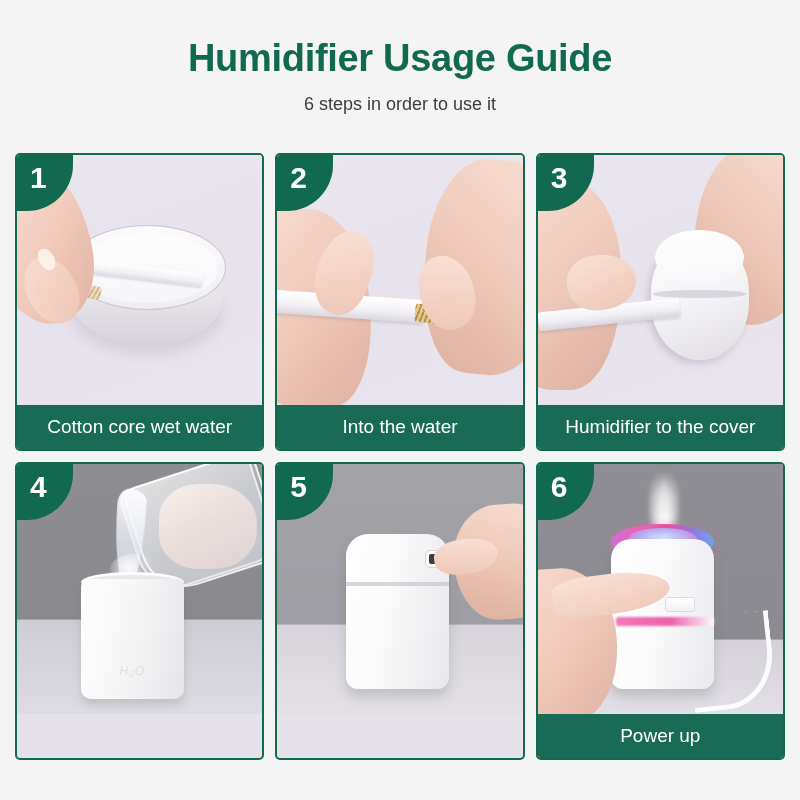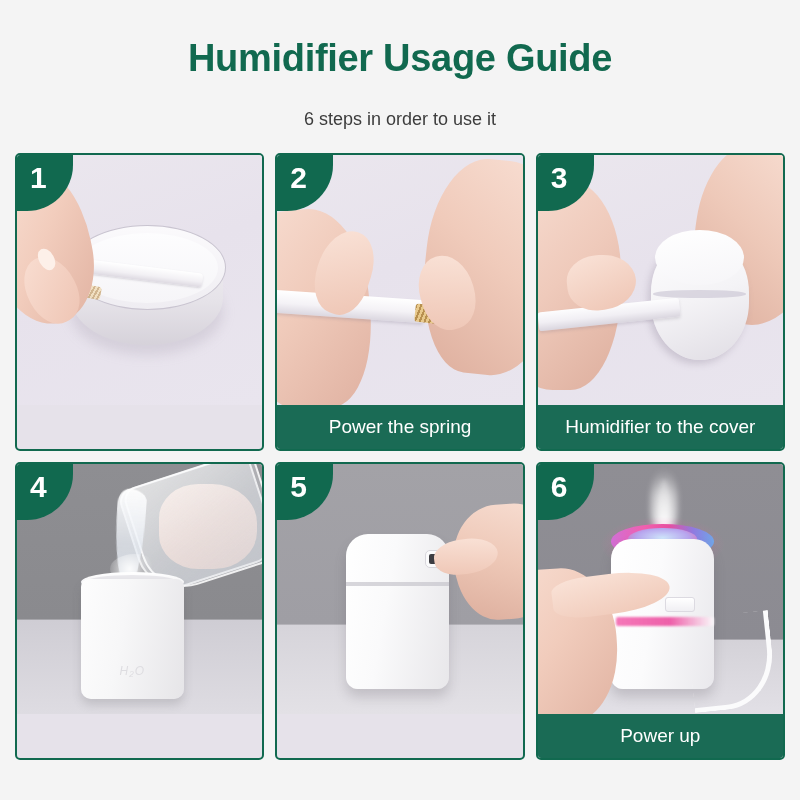--- a/index.html
+++ b/index.html
@@ -18,21 +18,21 @@
 
   .page-title {
     font-size: 38px;
     font-weight: bold;
     color: #11694f;
     letter-spacing: -0.3px;
     line-height: 1.1;
   }
 
   .page-subtitle {
-    margin-top: 29px;
+    margin-top: 14px;
     font-size: 18px;
     color: #3c3c3c;
     font-weight: 400;
   }
 
   
   .steps-grid {
     position: absolute;
     left: 15px;
     top: 153px;
@@ -475,34 +475,35 @@
       <div class="p1-dish-body"></div>
       <div class="p1-dish-rim"></div>
       <div class="p1-dish-water"></div>
       <div class="p1-stick"></div>
       <div class="p1-spring"></div>
       <div class="p1-hand"></div>
       <div class="p1-finger"></div>
       <div class="p1-nail"></div>
     </div>
     <div class="step-badge">1</div>
+    <div class="step-caption">Cotton core wet water</div>
   </div>
 
   <div class="step-card">
     <div class="photo">
       <div class="bg-lavender"></div>
       <div class="p2-hand-l"></div>
       <div class="p2-hand-r"></div>
       <div class="p2-stick"></div>
       <div class="p2-spring"></div>
       <div class="p2-thumb-l"></div>
       <div class="p2-thumb-r"></div>
     </div>
     <div class="step-badge">2</div>
-    <div class="step-caption">Power the spring</div>
+    <div class="step-caption">Into the water</div>
   </div>
 
   <div class="step-card">
     <div class="photo">
       <div class="bg-lavender"></div>
       <div class="p3-hand-r"></div>
       <div class="p3-cover"></div>
       <div class="p3-cover-top"></div>
       <div class="p3-cover-seam"></div>
       <div class="p3-hand-l"></div>

